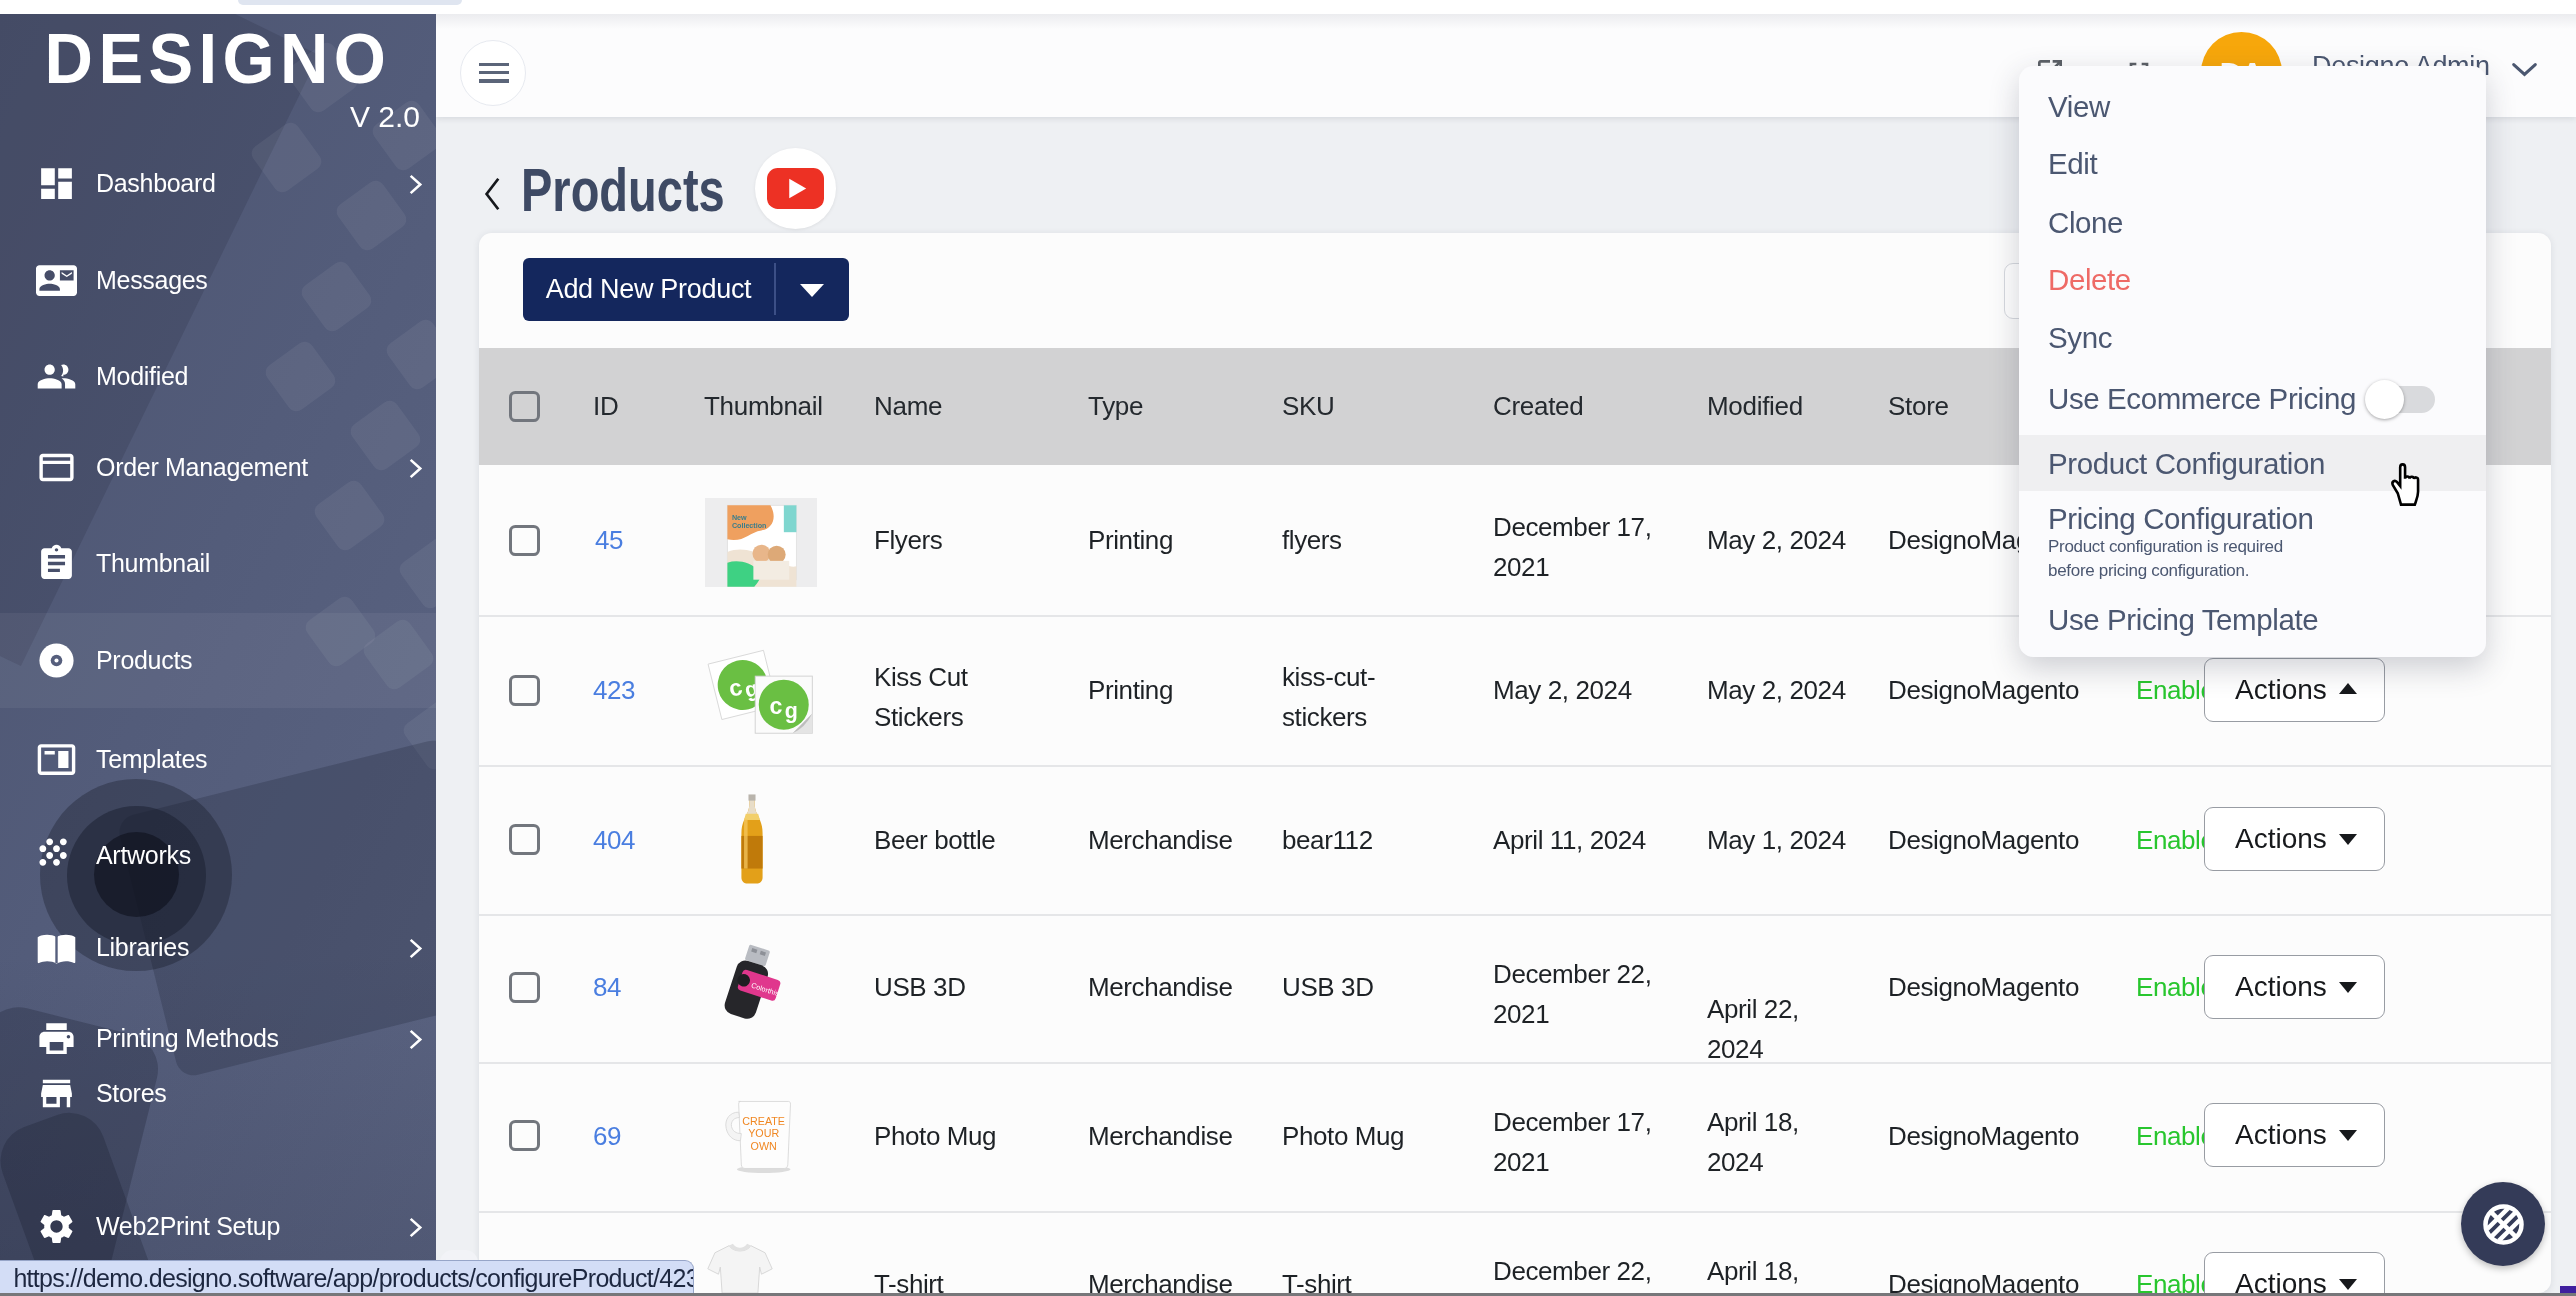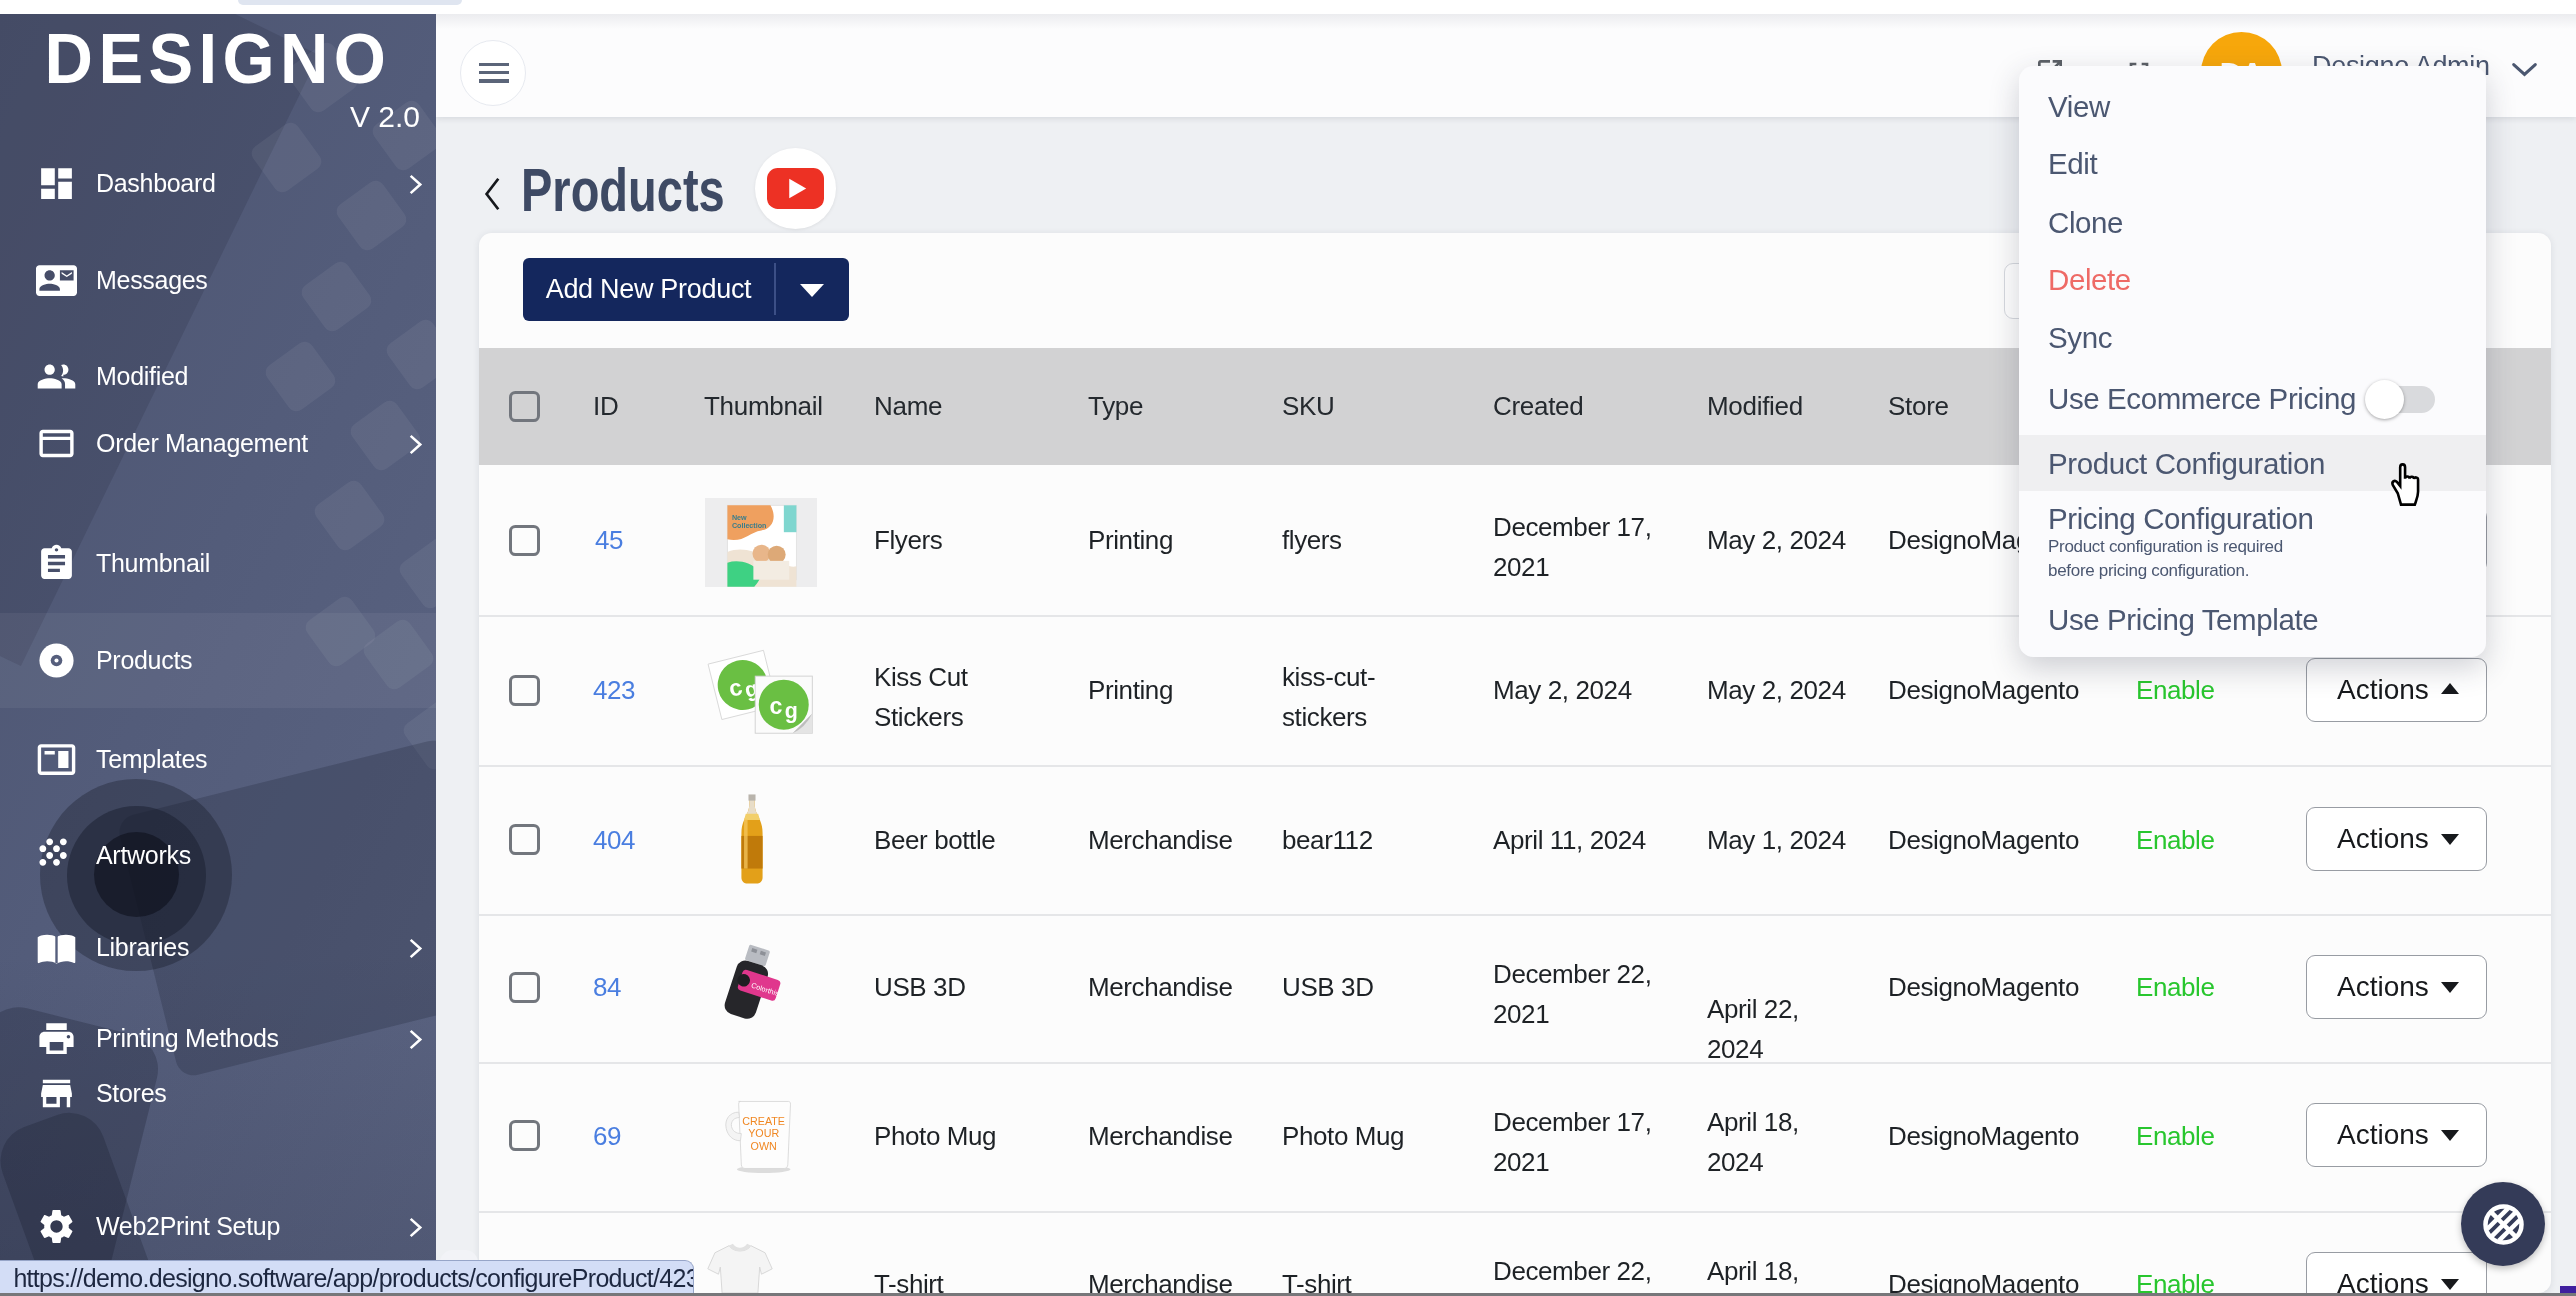--- a/index.html
+++ b/index.html
@@ -41,21 +41,21 @@
   #filterbtn { left:1525px; top:29.5px; width:197px; height:56px; background:#fff; border:1.8px solid #d6d9de; border-radius:9px; }
 
   #thead { left:0px; top:115px; width:2072px; height:117px; background:#d2d2d3; }
   .hcell { position:absolute; top:0; height:117px; line-height:117px; font-size:26px; color:#24292e; letter-spacing:-0.3px; }
   .cb { position:absolute; width:31px; height:31px; border:3.6px solid #72767d; border-radius:6.3px; background:transparent; }
 
   .sep-row { position:absolute; left:0; width:2072px; height:1.8px; background:#e5e6e8; }
   .cell { position:absolute; font-size:26px; color:#1e2226; line-height:40px; letter-spacing:-0.4px; }
   .id { color:#4a7ee0; }
   .en { color:#28c62e; }
-  .actbtn { position:absolute; left:1827px; width:181px; height:64px; background:#fff; border:1.8px solid #989ca3;
+  .actbtn { position:absolute; left:1725px; width:181px; height:64px; background:#fff; border:1.8px solid #989ca3;
             border-radius:9px; }
   .actbtn .t { position:absolute; left:30px; top:0; line-height:61px; font-size:28px; color:#17191c; }
   .actbtn .cdn { position:absolute; left:134px; top:26px; width:0; height:0;
                  border-left:9.8px solid transparent; border-right:9.8px solid transparent; border-top:11.6px solid #17191c; }
   .actbtn .cup { position:absolute; left:134px; top:24px; width:0; height:0;
                  border-left:9.8px solid transparent; border-right:9.8px solid transparent; border-bottom:11.6px solid #17191c; }
 
   
   #sidebar { left:0; top:14.3px; width:436px; height:1283px; background:#545d7b; z-index:8; overflow:hidden; }
   #sb-logo { position:absolute; left:0; top:5.4px; width:436px; text-align:center; color:#fff;
@@ -348,21 +348,21 @@
         <path d="M21 8V7l-3 2-3-2v1l3 2 3-2zm1-5H2C.9 3 0 3.9 0 5v14c0 1.1.9 2 2 2h20c1.1 0 2-.9 2-2V5c0-1.1-.9-2-2-2zM8 6c1.66 0 3 1.34 3 3s-1.34 3-3 3-3-1.34-3-3 1.34-3 3-3zm6 12H2v-1c0-2 4-3.1 6-3.1s6 1.1 6 3.1v1zm8-6h-8V6h8v6z"></path>
       </svg>
       <div class="tx">Messages</div>
     </div>
     <div class="mi" style="top:315px;">
       <svg class="ic" viewBox="0 0 24 24" fill="#fff">
         <path d="M16 11c1.66 0 2.99-1.34 2.99-3S17.66 5 16 5c-.47 0-.91.1-1.31.29.73.87 1.17 1.99 1.17 3.21s-.44 2.34-1.17 3.21c.4.19.84.29 1.31.29zM8 11c1.66 0 2.99-1.34 2.99-3S9.66 5 8 5C6.34 5 5 6.34 5 8s1.34 3 3 3zm0 2c-2.33 0-7 1.17-7 3.5V19h14v-2.5c0-2.33-4.67-3.5-7-3.5zm8 0c-.29 0-.62.02-.97.05 1.16.84 1.97 1.97 1.97 3.45V19h6v-2.5c0-2.33-4.67-3.5-7-3.5z"></path>
       </svg>
       <div class="tx">Modified</div>
     </div>
-    <div class="mi" style="top:382px;">
+    <div class="mi" style="top:406px;">
       <svg class="ic" viewBox="0 0 24 24" fill="#fff">
         <path d="M20 4H4c-1.1 0-2 .9-2 2v12c0 1.1.9 2 2 2h16c1.1 0 2-.9 2-2V6c0-1.1-.9-2-2-2zm0 14H4v-8h16v8zm0-10H4V6h16v2z"></path>
       </svg>
       <div class="tx">Order Management</div>
       <svg class="ch" width="23" height="23" viewBox="0 0 24 24" fill="none" stroke="#fff" stroke-width="2.7">
         <polyline points="8 3 18 12 8 21"></polyline>
       </svg>
     </div>
     <div class="mi" style="top:502px;">
       <svg class="ic" viewBox="0 0 24 24" fill="#fff">

